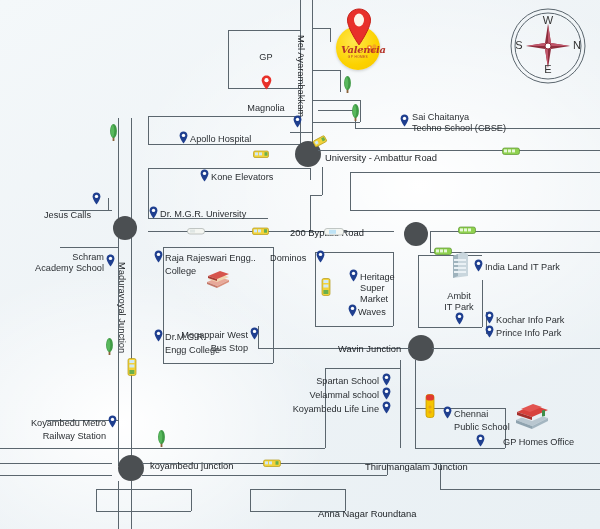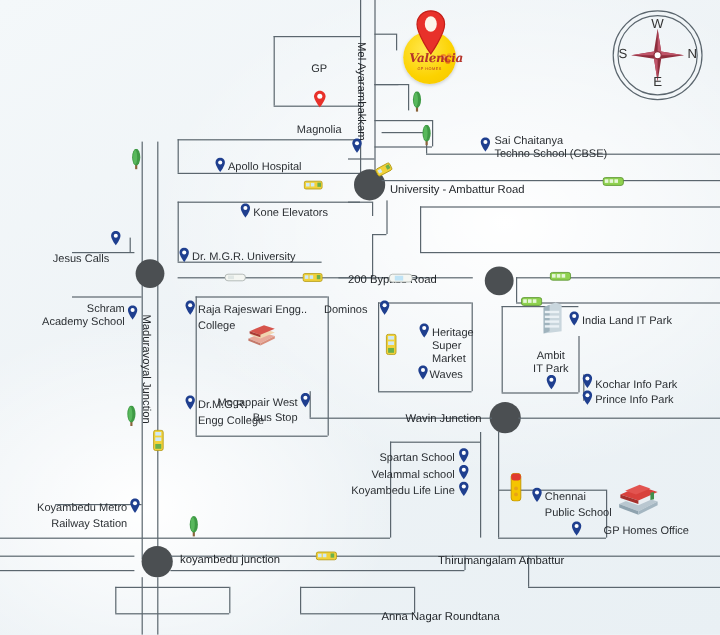--- a/index.html
+++ b/index.html
@@ -175,21 +175,21 @@
   <div class="rdname" style="left:325px;top:152px;">University - Ambattur Road</div>
 
   <div class="rdname" style="left:290px;top:227px;">200 Bypass Road</div>
 
   <div class="rdname vert" style="left:128px;top:262px;transform:rotate(90deg);">Maduravoyal Junction</div>
 
   <div class="rdname" style="left:338px;top:343px;">Wavin Junction</div>
 
   <div class="rdname" style="left:150px;top:460px;">koyambedu junction</div>
 
-  <div class="rdname" style="left:365px;top:461px;">Thirumangalam Ambattur</div>
+  <div class="rdname" style="left:365px;top:461px;">Thirumangalam Junction</div>
 
   <div class="rdname" style="left:318px;top:508px;">Anna Nagar Roundtana</div>
 
   <div class="valencia" style="left:336px;top:8px;width:48px;height:64px;">
     <div class="disc"></div>
     <svg class="marker" viewBox="0 0 26 38">
       <path d="M13 1C6.4 1 1.5 6 1.5 12.2 1.5 20.5 13 37 13 37S24.5 20.5 24.5 12.2C24.5 6 19.6 1 13 1z" fill="#e8312a" stroke="#c41f18" stroke-width="1"></path>
       <ellipse cx="13" cy="12" rx="5" ry="6.5" fill="#fdf6ea"></ellipse>
     </svg>
     <svg style="position:absolute;left:30px;top:36px;width:12px;height:10px;" viewBox="0 0 12 10">

